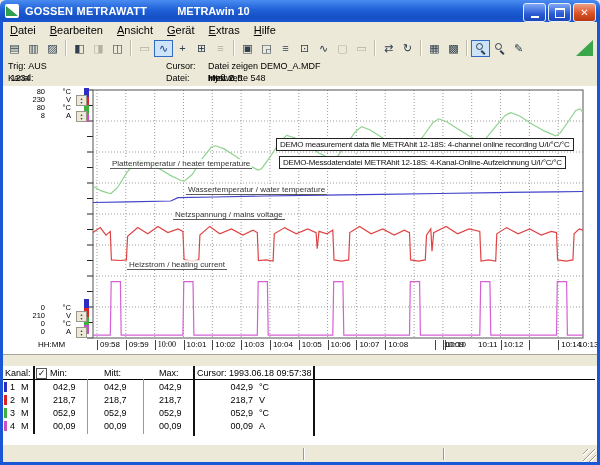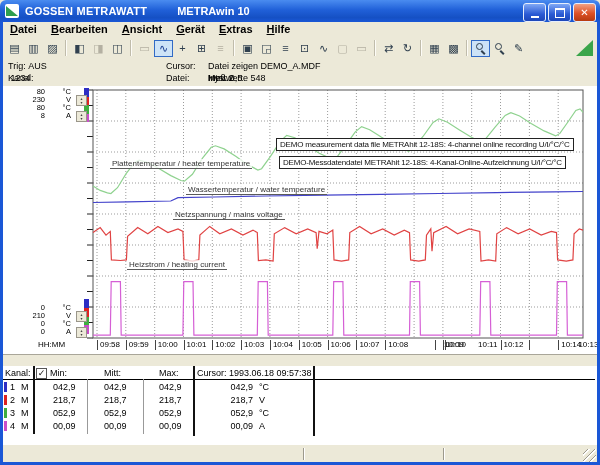--- a/index.html
+++ b/index.html
@@ -15,21 +15,21 @@
   .title-brand{font-weight:bold;font-size:11px;margin-left:6px;letter-spacing:.2px;}
   .title-app{font-weight:bold;font-size:11px;margin-left:30px;}
   .tb-controls{position:absolute;right:4px;top:3px;display:flex;gap:2px;}
   .win-btn{width:21px;height:17px;border-radius:3px;border:1px solid #e6eefc;display:flex;align-items:center;justify-content:center;
     color:#fff;font-size:10px;font-weight:bold;background:linear-gradient(#7fa8f5,#2a5ad4 60%,#1c46b8);}
   .win-btn .min-glyph{display:block;width:8px;height:2px;background:#fff;margin-top:9px;}
   .win-btn .max-glyph{display:block;width:8px;height:7px;border:1px solid #fff;border-top-width:2px;}
   .win-btn.close{background:linear-gradient(#f0a184,#dd5126 55%,#b63a10);}
   .win-border{position:absolute;background:#1a57d6;z-index:50;}
   
-  .menubar{position:absolute;left:3px;top:22px;width:594px;height:16px;background:#ece9d8;display:flex;font-weight:bold;}
+  .menubar{position:absolute;left:3px;top:22px;width:594px;height:16px;background:#ece9d8;display:flex;align-items:center;}
   .menu-item{display:inline-block;padding:1px 7px;font-size:11px;}
   .menu-item::first-letter{text-decoration:underline;}
   .toolbar{position:absolute;left:3px;top:38px;width:594px;height:20px;background:#ece9d8;display:flex;align-items:center;padding-left:2px;box-sizing:border-box;}
   .tb-btn{width:19px;height:17px;display:flex;align-items:center;justify-content:center;font-size:11px;color:#30404f;cursor:default;}
   .tb-btn.disabled{color:#b4b0a2;}
   .tb-btn.active{border:1px solid #316ac5;background:#cde3f7;width:17px;height:15px;color:#1b3f93;}
   .tb-sep{width:0;height:16px;border-left:1px solid #c0bcab;border-right:1px solid #fdfcf7;margin:0 3px;}
   .icon-zoom{position:relative;width:10px;height:10px;display:inline-block;}
   .icon-zoom::before{content:"";position:absolute;left:0;top:0;width:5px;height:5px;border:1.5px solid #30404f;border-radius:50%;}
   .icon-zoom::after{content:"";position:absolute;left:6.5px;top:6.5px;width:4.5px;height:1.5px;background:#30404f;transform:rotate(45deg);transform-origin:0 0;}
@@ -308,21 +308,21 @@
         <div class="axis-row" style="top: 242px; left: 0px; width: 84px;">
           <span class="axis-val">0</span>
           <span class="axis-unit">A</span>
           <span class="spinner">▴<br>▾</span>
         </div>
       </div>
     <div class="hhmm">HH:MM</div>
     <div>
         <span class="time-tick" style="left: 94px;">09:58</span>
         <span class="time-tick" style="left: 122.8px;">09:59</span>
-        <span class="time-tick" style="left: 151.7px;">10:00</span>
+        <span class="time-tick" style="left: 151.7px; font-family: Liberation Serif, serif;">10:00</span>
         <span class="time-tick" style="left: 180.5px;">10:01</span>
         <span class="time-tick" style="left: 209.3px;">10:02</span>
         <span class="time-tick" style="left: 238.1px;">10:03</span>
         <span class="time-tick" style="left: 266.9px;">10:04</span>
         <span class="time-tick" style="left: 295.8px;">10:05</span>
         <span class="time-tick" style="left: 324.6px;">10:06</span>
         <span class="time-tick" style="left: 353.4px;">10:07</span>
         <span class="time-tick" style="left: 382.2px;">10:08</span>
         <span class="time-tick" style="left: 432px; padding-left: 8px;">10:09</span>
         <span class="time-tick" style="left: 439.9px;">10:10</span>

